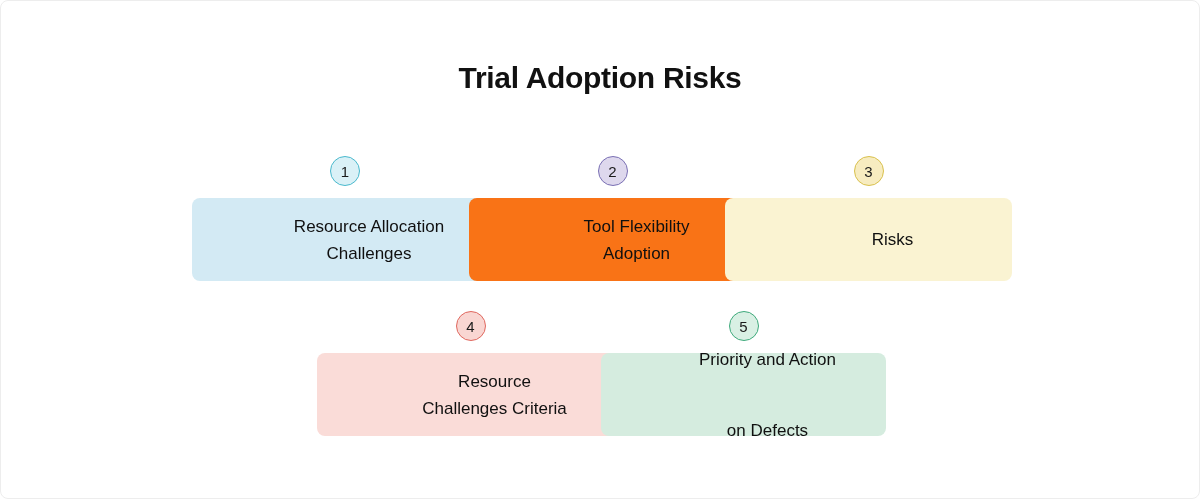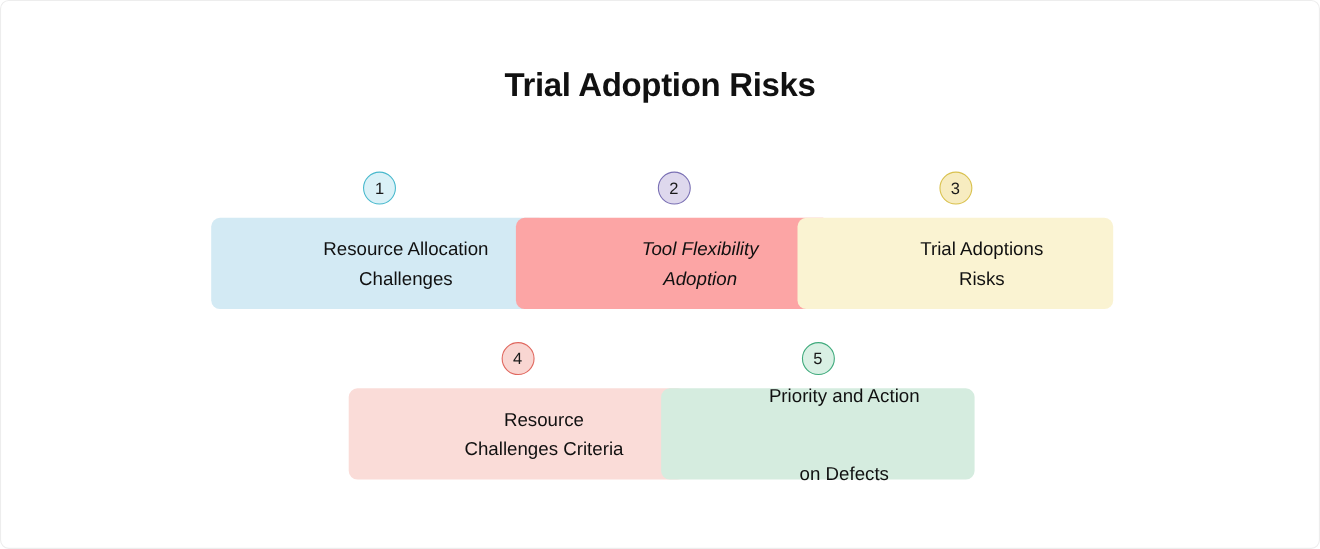--- a/index.html
+++ b/index.html
@@ -77,30 +77,29 @@
   <div class="card-group" style="left:215px; top:155px; width:258px;">
     <div class="badge" style="background-color: rgb(218, 241, 247); border-color: rgb(73, 185, 205);">1</div>
     <div class="card" style="background-color: rgb(211, 234, 244);">
       <div class="card-line">Resource Allocation</div>
       <div class="card-line">Challenges</div>
     </div>
   </div>
 
   <div class="card-group" style="left:492px; top:155px; width:239px;">
     <div class="badge" style="background-color: rgb(222, 216, 237); border-color: rgb(122, 112, 180);">2</div>
-    <div class="card" style="background-color: #fca5a5; font-style: italic;">
+    <div class="card" style="background-color: #f97316;">
       <div class="card-line">Tool Flexibility</div>
       <div class="card-line">Adoption</div>
     </div>
   </div>
 
   <div class="card-group" style="left:748px; top:155px; width:239px;">
     <div class="badge" style="background-color: rgb(247, 236, 192); border-color: rgb(217, 193, 78);">3</div>
     <div class="card" style="background-color: rgb(250, 243, 210);">
-      <div class="card-line">Trial Adoptions</div>
       <div class="card-line">Risks</div>
     </div>
   </div>
 
   <div class="card-group" style="left:340px; top:310px; width:259px;">
     <div class="badge" style="background-color: rgb(249, 214, 210); border-color: rgb(224, 104, 95);">4</div>
     <div class="card" style="background-color: rgb(250, 220, 216);">
       <div class="card-line">Resource</div>
       <div class="card-line">Challenges Criteria</div>
     </div>

